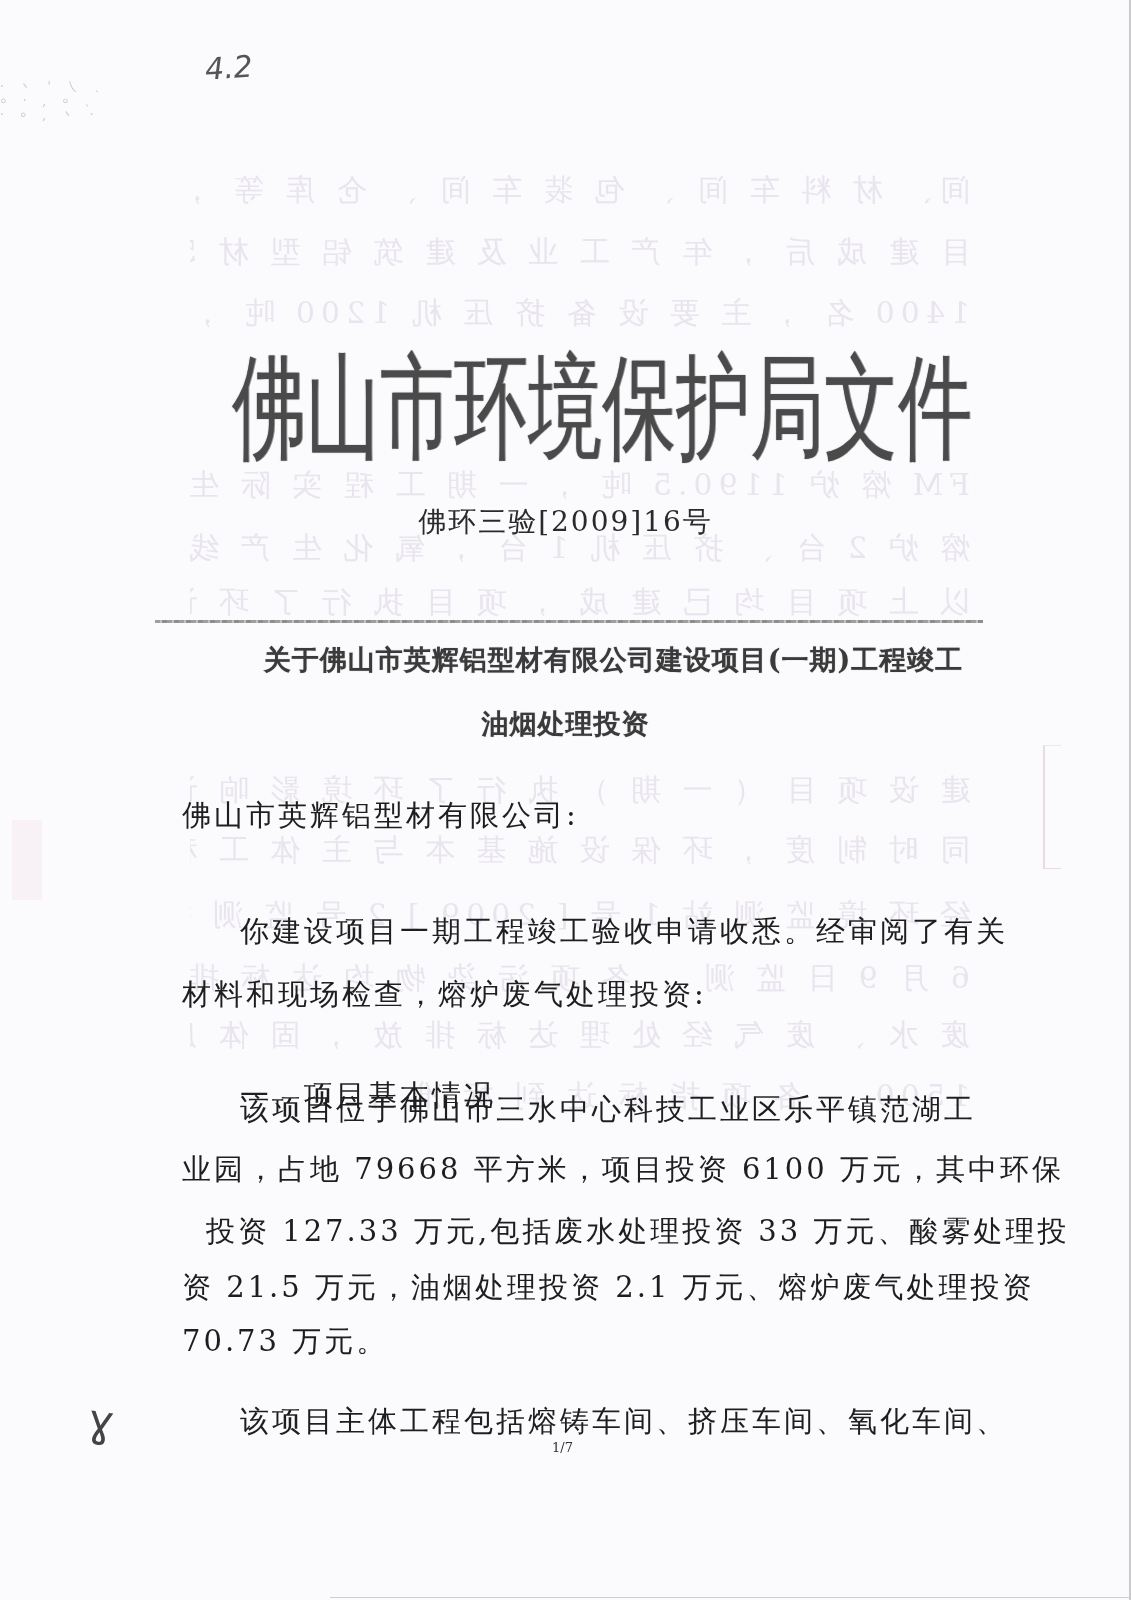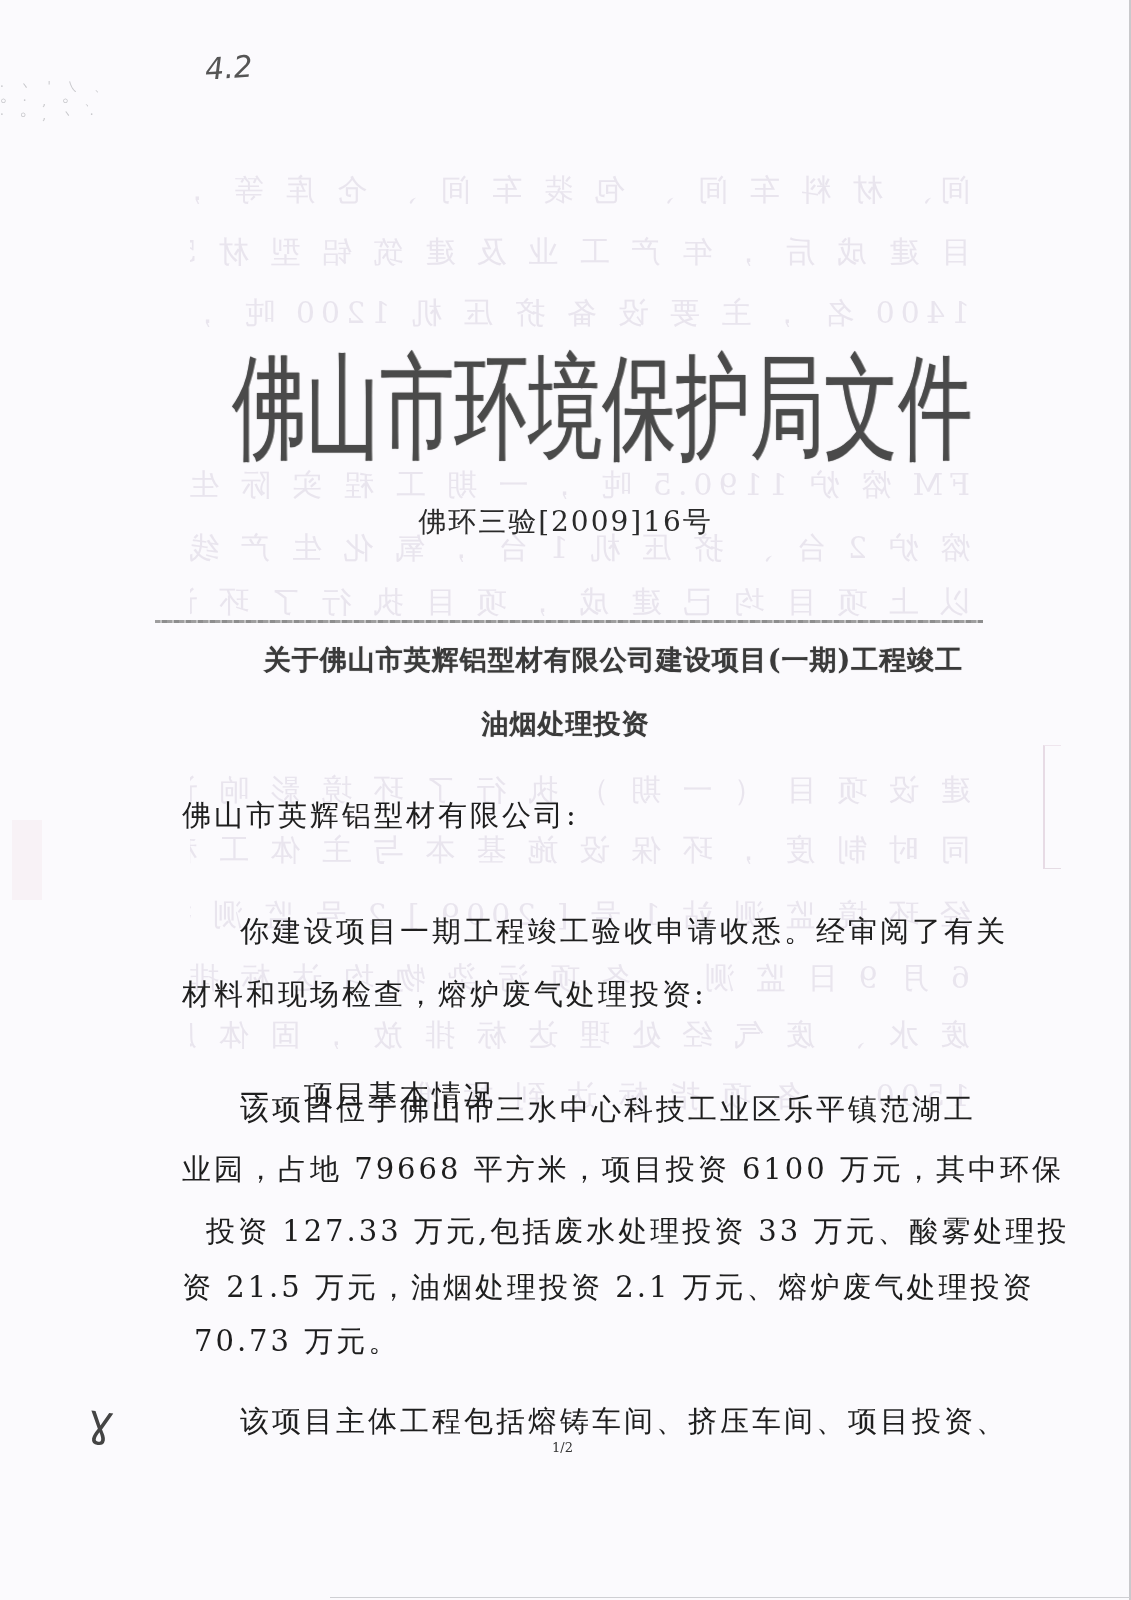--- a/index.html
+++ b/index.html
@@ -126,18 +126,18 @@
   <div class="subject l2">油烟处理投资</div>
 
   <div class="body-line" style="left:182px; top:796px;">佛山市英辉铝型材有限公司:</div>
   <div class="body-line" style="left:240px; top:912px;">你建设项目一期工程竣工验收申请收悉。经审阅了有关</div>
   <div class="body-line" style="left:182px; top:975px;">材料和现场检查，熔炉废气处理投资:</div>
   <div class="body-line" style="left:240px; top:1076px;">一、项目基本情况</div>
   <div class="body-line" style="left:240px; top:1090px;">该项目位于佛山市三水中心科技工业区乐平镇范湖工</div>
   <div class="body-line" style="left:182px; top:1150px;">业园，占地 79668 平方米，项目投资 6100 万元，其中环保</div>
   <div class="body-line" style="left:182px; top:1212px;margin-left:24px;">投资 127.33 万元,包括废水处理投资 33 万元、酸雾处理投</div>
   <div class="body-line" style="left:182px; top:1268px;">资 21.5 万元，油烟处理投资 2.1 万元、熔炉废气处理投资</div>
-  <div class="body-line" style="left:182px; top:1322px;margin-left:12px;">70.73 万元。</div>
-  <div class="body-line" style="left:240px; top:1402px;">该项目主体工程包括熔铸车间、挤压车间、项目投资、</div>
+  <div class="body-line" style="left:182px; top:1322px;">70.73 万元。</div>
+  <div class="body-line" style="left:240px; top:1402px;">该项目主体工程包括熔铸车间、挤压车间、氧化车间、</div>
 
   <div class="margin-mark">ɣ</div>
-  <div class="page-num">1/2</div>
+  <div class="page-num">1/7</div>
 </div>
 
 </body></html>

